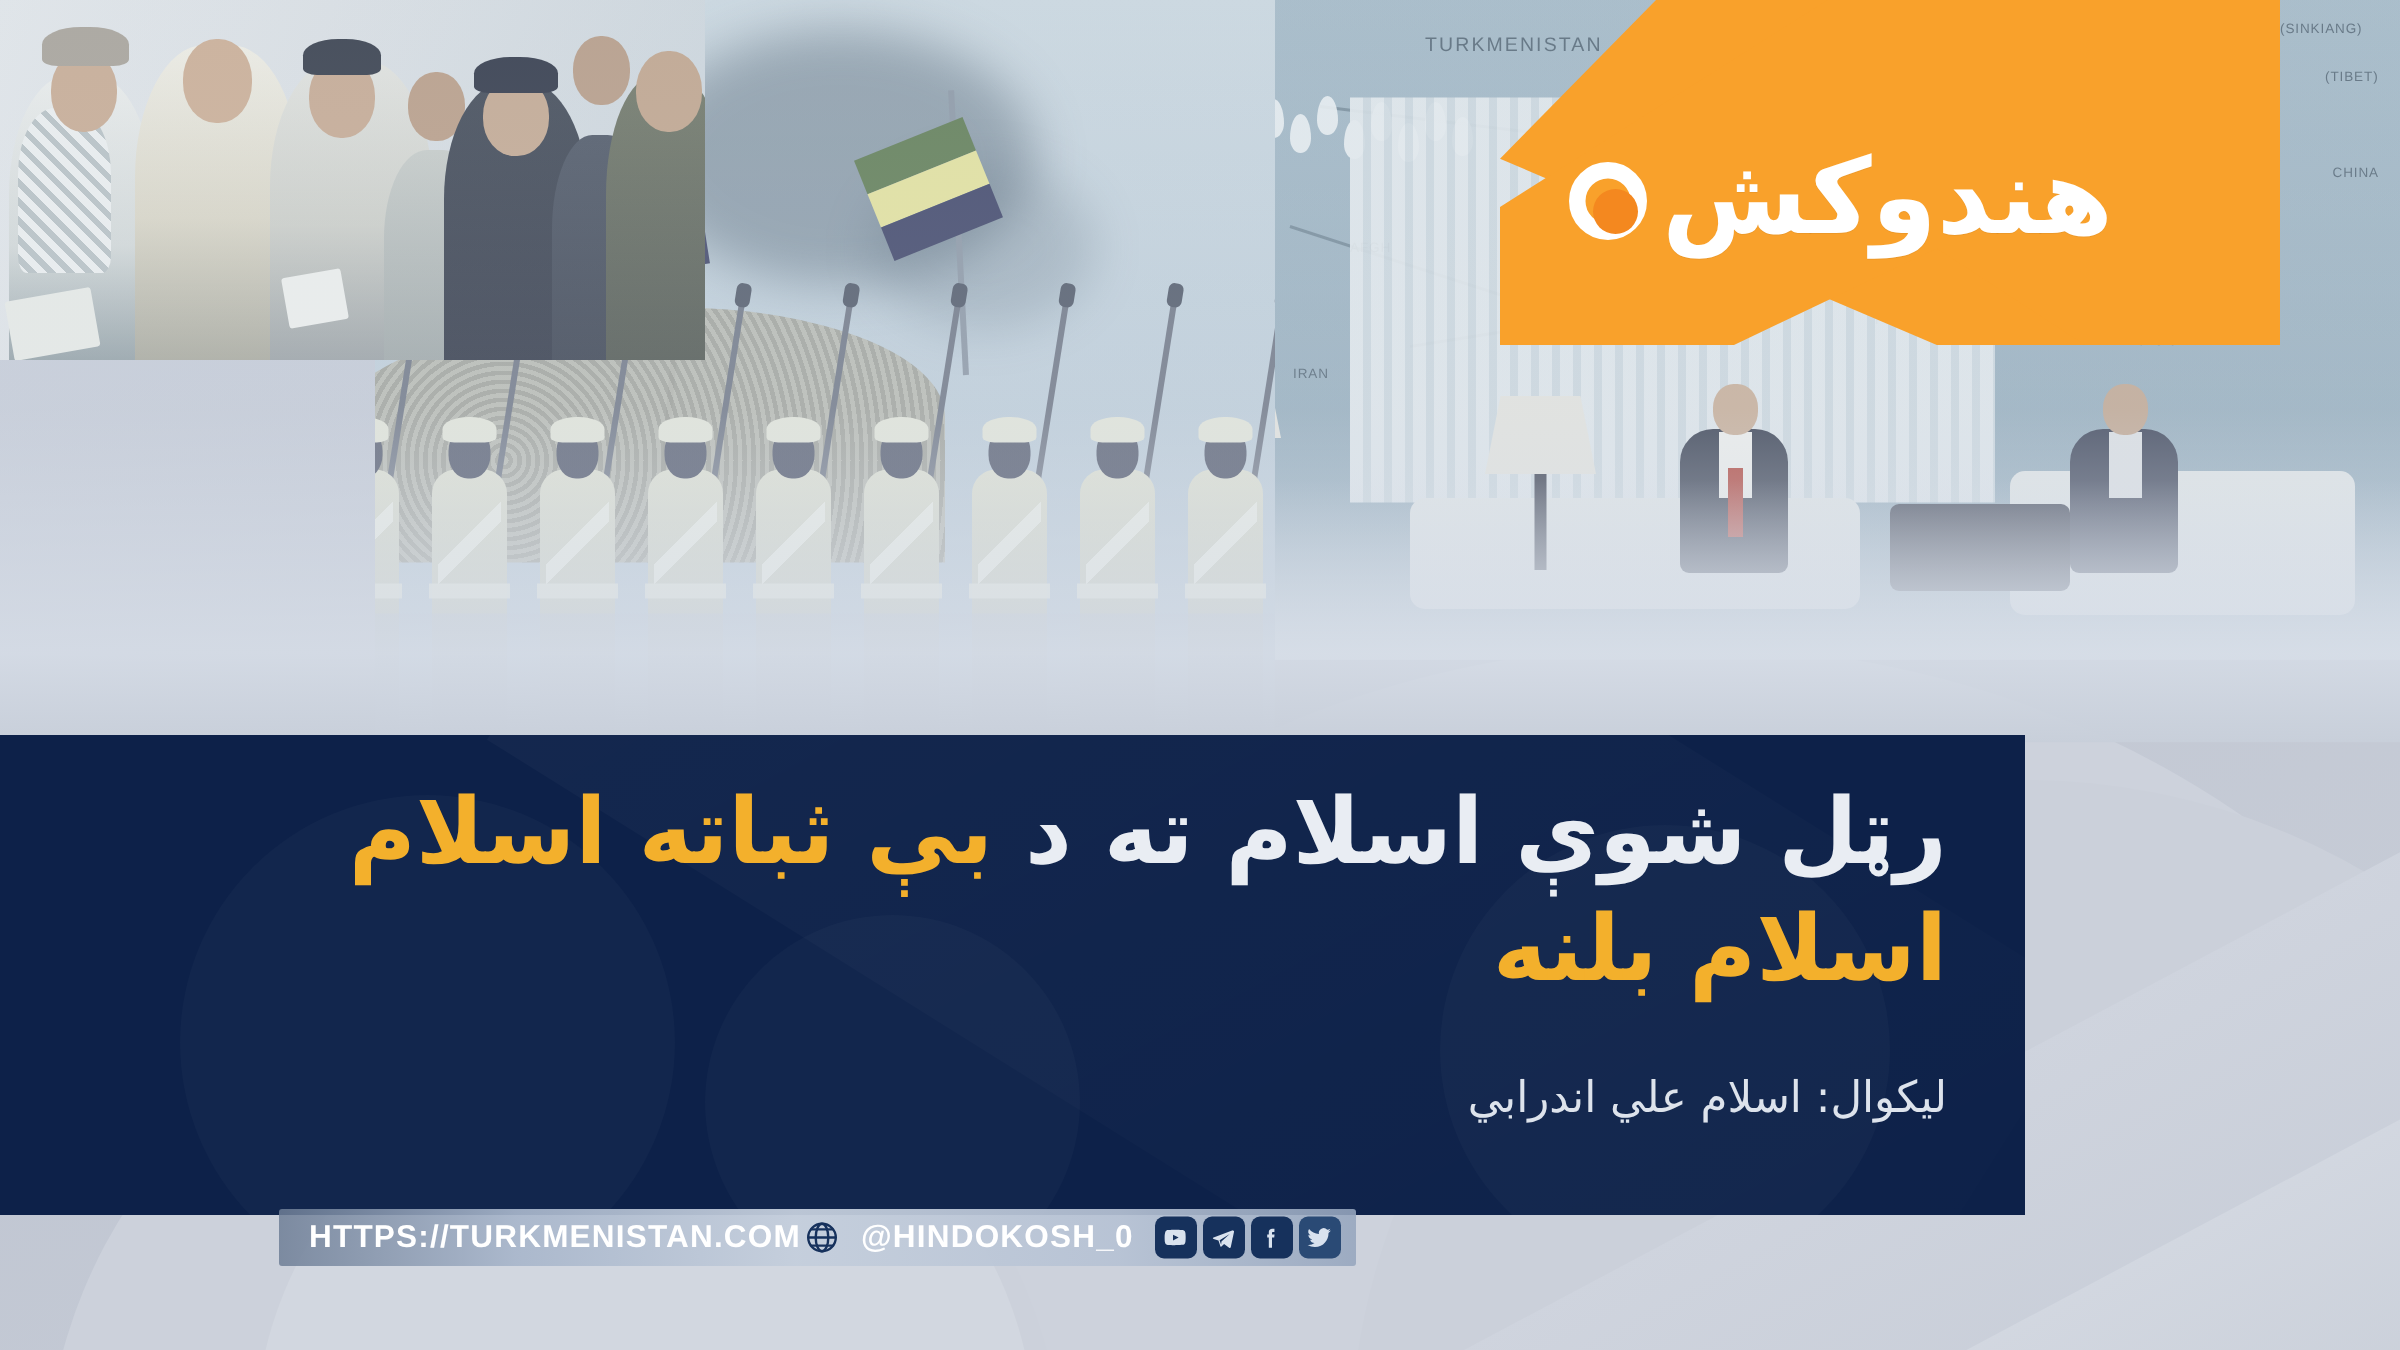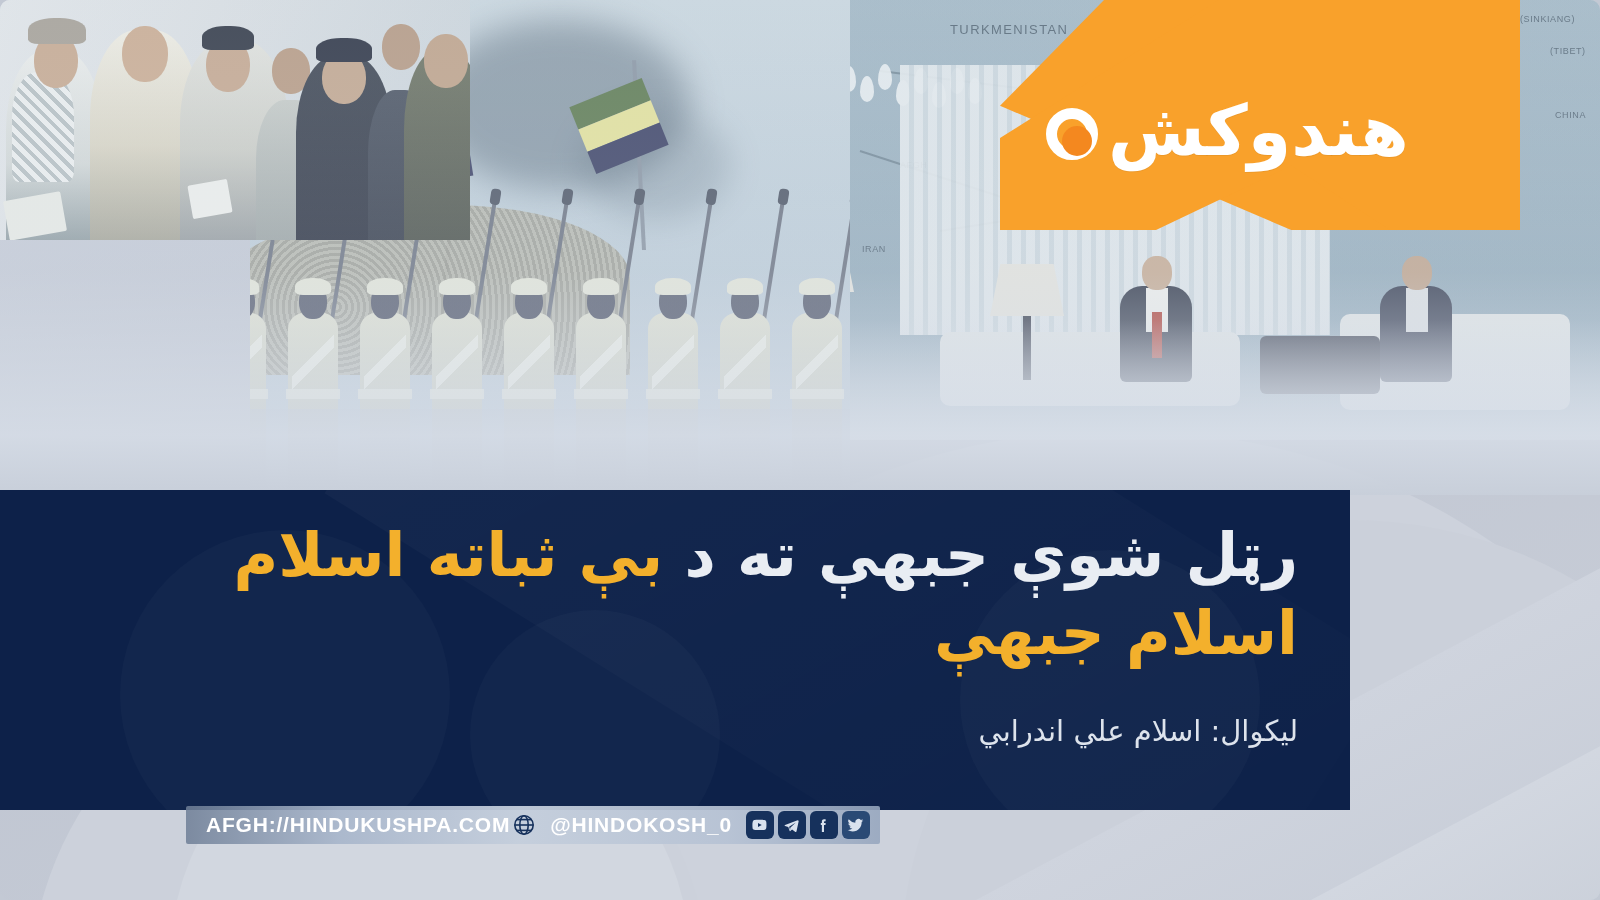--- a/index.html
+++ b/index.html
@@ -3,21 +3,21 @@
 <meta charset="utf-8">
 <title>Hindukosh News Card</title>
 <style>
   html,body{margin:0;padding:0;}
   body{
     width:1600px;height:900px;
     font-family:"DejaVu Sans","Liberation Sans",sans-serif;
     background:#c3c9d4;
     overflow:hidden;
   }
-  #stage{position:relative;width:1600px;height:900px;overflow:hidden;background:#c3c9d4;border-radius:10px;}
+  #stage{position:relative;width:1600px;height:900px;overflow:hidden;background:#c3c9d4;}
 
   
   .bg-base{position:absolute;inset:0;background:linear-gradient(160deg,#cdd2dc 0%,#c0c6d2 45%,#c9ced8 100%);}
   .bg-shape{position:absolute;background:#c8cdd8;}
   .bg-diag1{width:1400px;height:430px;right:-260px;top:430px;
     background:linear-gradient(180deg,#cfd4de,#c2c8d3);
     transform:rotate(-28deg);transform-origin:right top;opacity:.95;}
   .bg-diag2{width:1200px;height:260px;right:-200px;top:640px;
     background:linear-gradient(180deg,#d3d8e1,#c6ccd6);
     transform:rotate(-28deg);transform-origin:right top;opacity:.9;}
@@ -372,23 +372,23 @@
   </div>
 
   <div class="panel">
     <div class="panel-diag"></div>
     <div class="panel-tex" style="left:120px;top:40px;width:330px;height:330px;"></div>
     <div class="panel-tex" style="left:470px;top:120px;width:250px;height:250px;"></div>
     <div class="panel-tex" style="left:960px;top:60px;width:300px;height:300px;"></div>
 
     <div class="panel-inner">
       <h1 class="headline">
-        <span>رټل شوې جبهې ته د</span>
+        <span>رټل شوې اسلام ته د</span>
         <span class="hl-orange">بې ثباته اسلام اسلام</span>
-        <span class="hl-orange">جبهې</span>
+        <span class="hl-orange">بلنه</span>
       </h1>
       <div class="byline">لیکوال: اسلام علي اندرابي</div>
     </div>
   </div>
 
   <div class="footer">
     <span class="sicon tw">
       <svg viewBox="0 0 24 24">
           <path d="M23 4.8a9 9 0 0 1-2.6.7 4.5 4.5 0 0 0 2-2.5 9 9 0 0 1-2.9 1.1A4.5 4.5 0 0 0 11.7 8a12.8 12.8 0 0 1-9.3-4.7 4.5 4.5 0 0 0 1.4 6 4.4 4.4 0 0 1-2-.6v.1a4.5 4.5 0 0 0 3.6 4.4 4.5 4.5 0 0 1-2 .1 4.5 4.5 0 0 0 4.2 3.1A9 9 0 0 1 1 18.3a12.7 12.7 0 0 0 6.9 2c8.3 0 12.8-6.8 12.8-12.7v-.6A9 9 0 0 0 23 4.8z"></path>
         </svg>
@@ -411,16 +411,16 @@
     <span class="handle">@HINDOKOSH_0</span>
     <span class="globe">
       <svg viewBox="0 0 24 24">
           <circle cx="12" cy="12" r="9.2"></circle>
           <ellipse cx="12" cy="12" rx="4.2" ry="9.2"></ellipse>
           <line x1="2.8" y1="12" x2="21.2" y2="12"></line>
           <line x1="4.3" y1="6.6" x2="19.7" y2="6.6"></line>
           <line x1="4.3" y1="17.4" x2="19.7" y2="17.4"></line>
         </svg>
     </span>
-    <span class="weburl">AFGH://HINDUKUSHPA.COM</span>
+    <span class="weburl">HTTPS://TURKMENISTAN.COM</span>
   </div>
 
 </div>
 
 </body></html>

